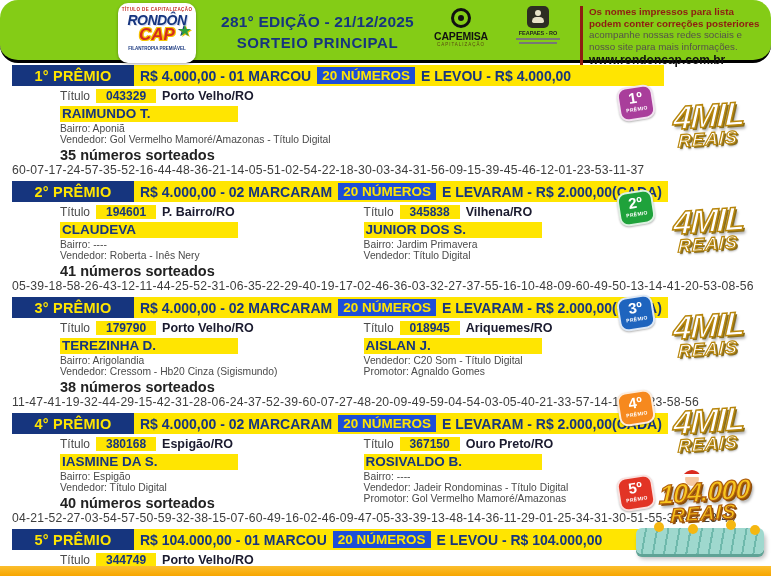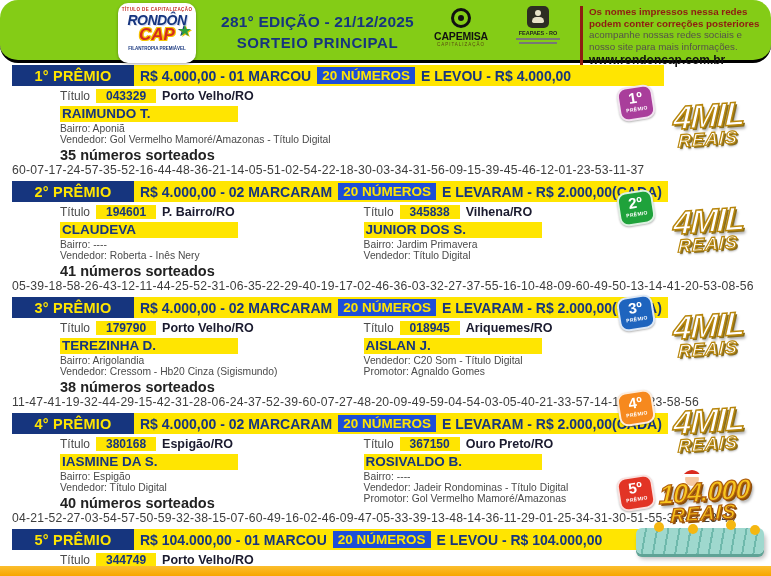--- a/index.html
+++ b/index.html
@@ -135,21 +135,21 @@
       <div class="cap-name">CAPEMISA</div>
       <div class="cap-sub">CAPITALIZAÇÃO</div>
     </div>
     <div class="feapaes">
       <div class="fea-icon"></div>
       <div class="fea-name">FEAPAES - RO</div>
       <div class="fea-bars"></div>
       <div class="fea-bars"></div>
     </div>
     <div class="notice">
-      <div class="notice-strong">Os nomes impressos nessa redes</div>
+      <div class="notice-strong">Os nomes impressos para lista</div>
       <div class="notice-strong">podem conter correções posteriores</div>
       <div class="notice-gray">acompanhe nossas redes sociais e</div>
       <div class="notice-gray">nosso site para mais informações.</div>
       <div class="notice-site">www.rondoncap.com.br</div>
     </div>
   </div>
 
   <div class="content" id="content">
   <section class="prize">
     <div class="prize-bar">

